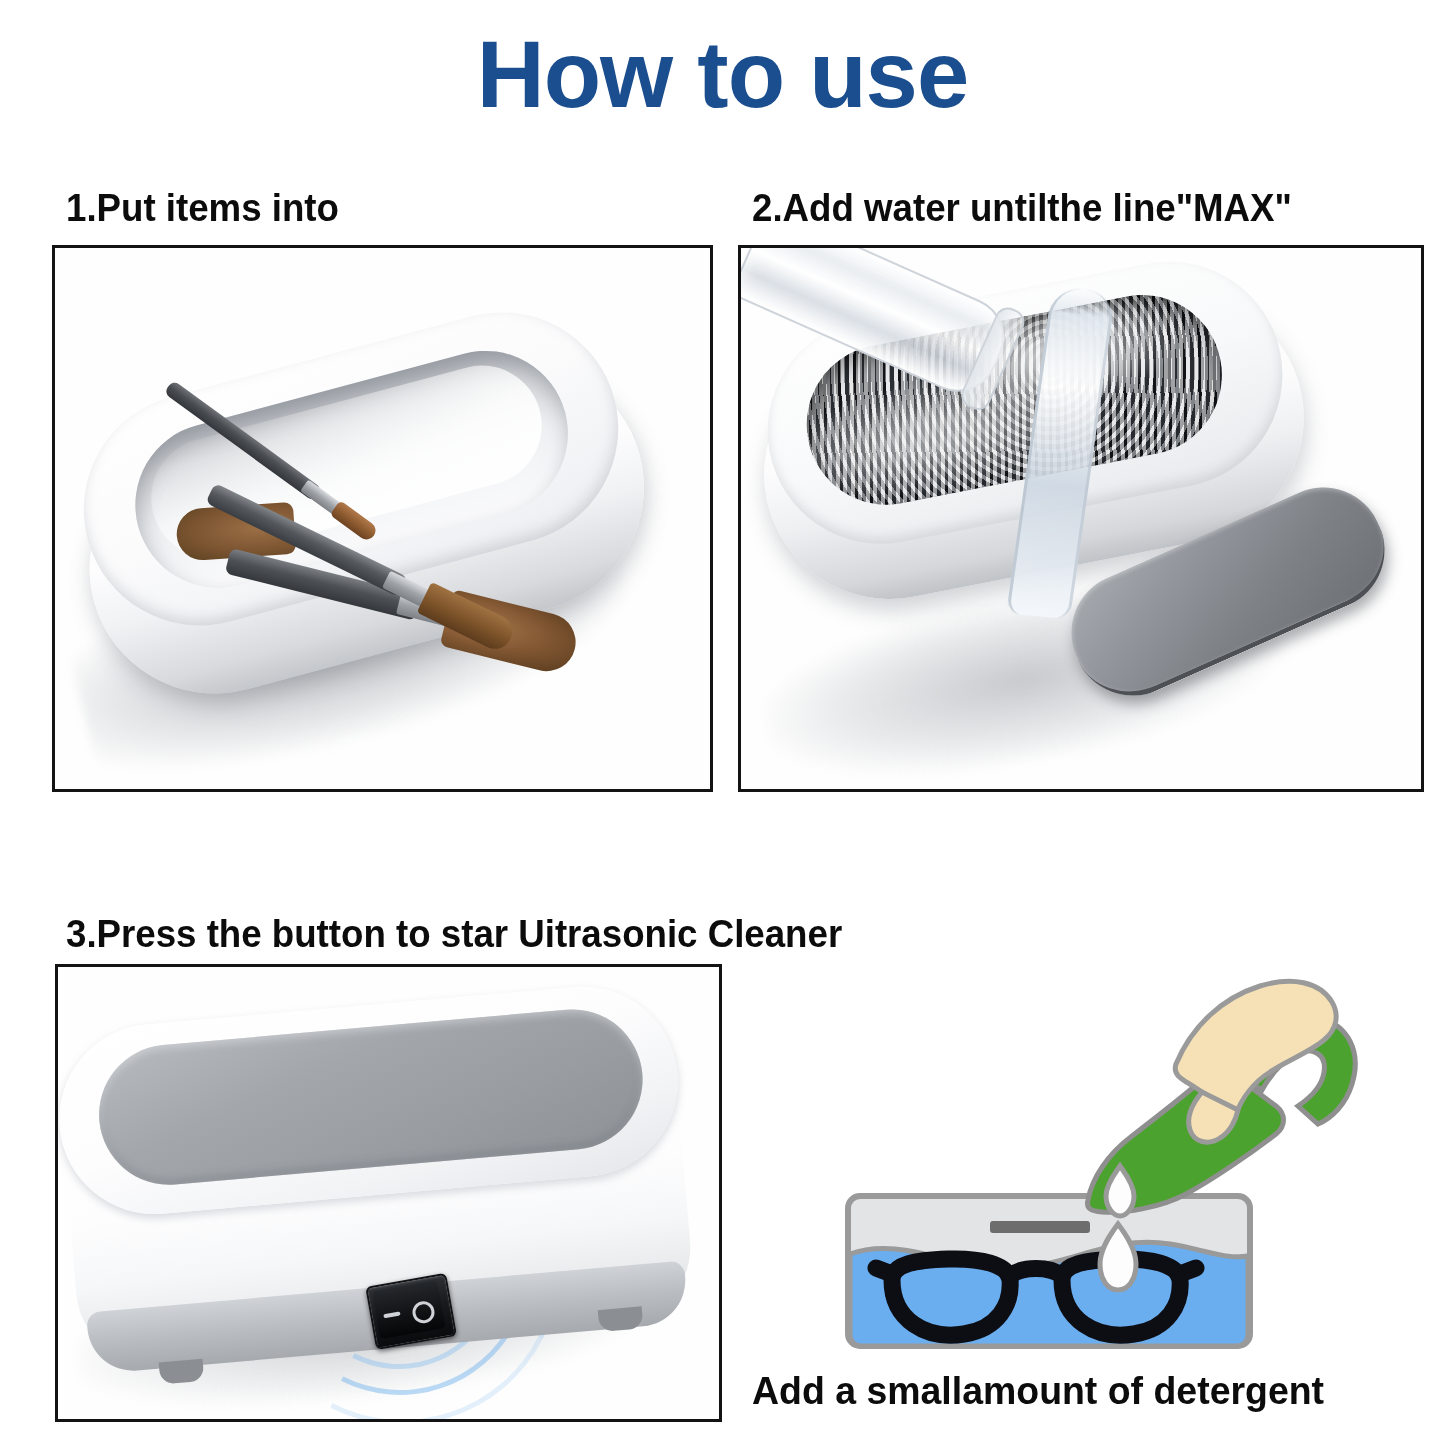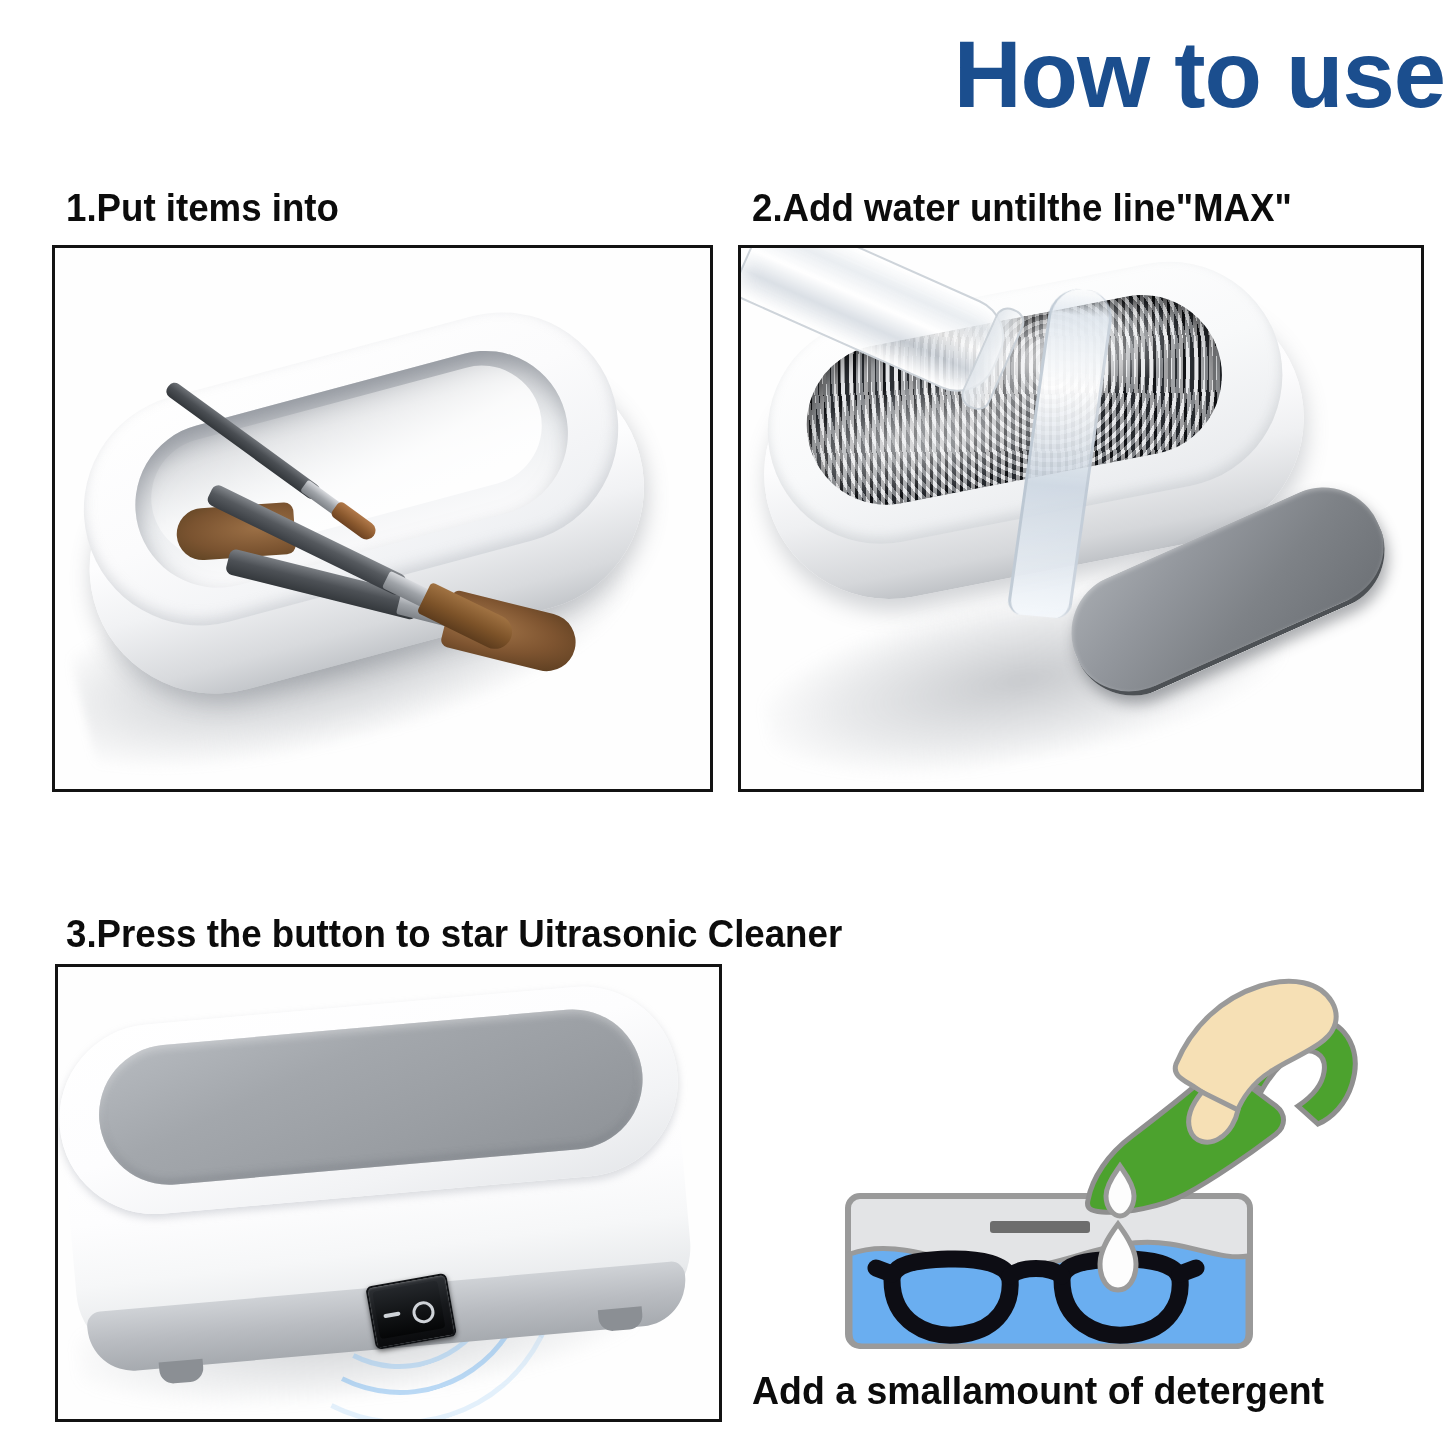--- a/index.html
+++ b/index.html
@@ -8,21 +8,21 @@
     background:#ffffff;
     font-family:"Liberation Sans", sans-serif;
     overflow:hidden;
     position:relative;
   }
   .page{position:absolute;inset:0;}
 
   
   .title{
     position:absolute;left:0;top:26px;width:1445px;
-    text-align:right;
+    text-align:center;
     font-size:94px;
     font-weight:bold;
     letter-spacing:-1px;
     color:#1b4e8e;
     font-family:"Liberation Sans", sans-serif;
     line-height:1.05;
   }
 
   
   .step-heading{

